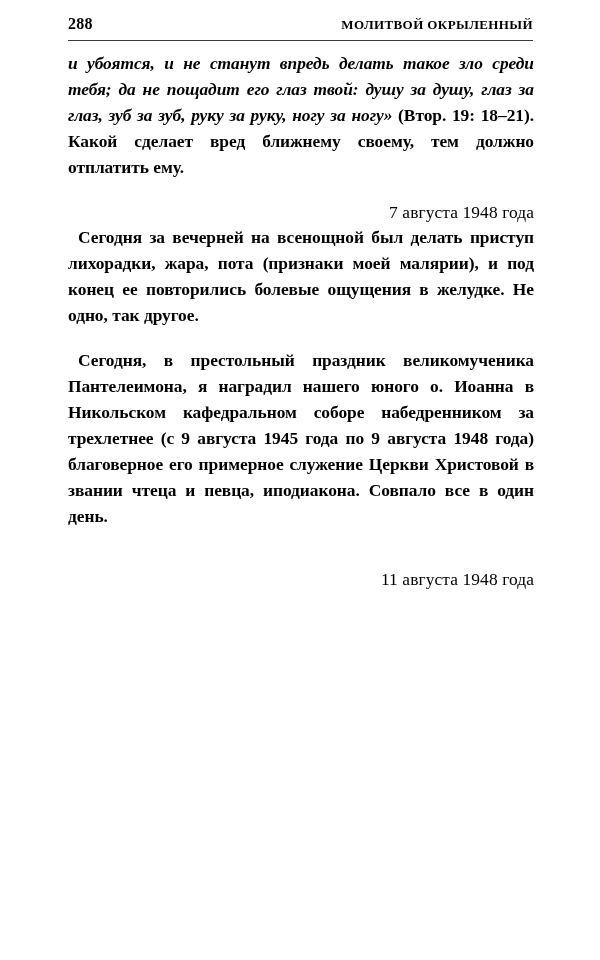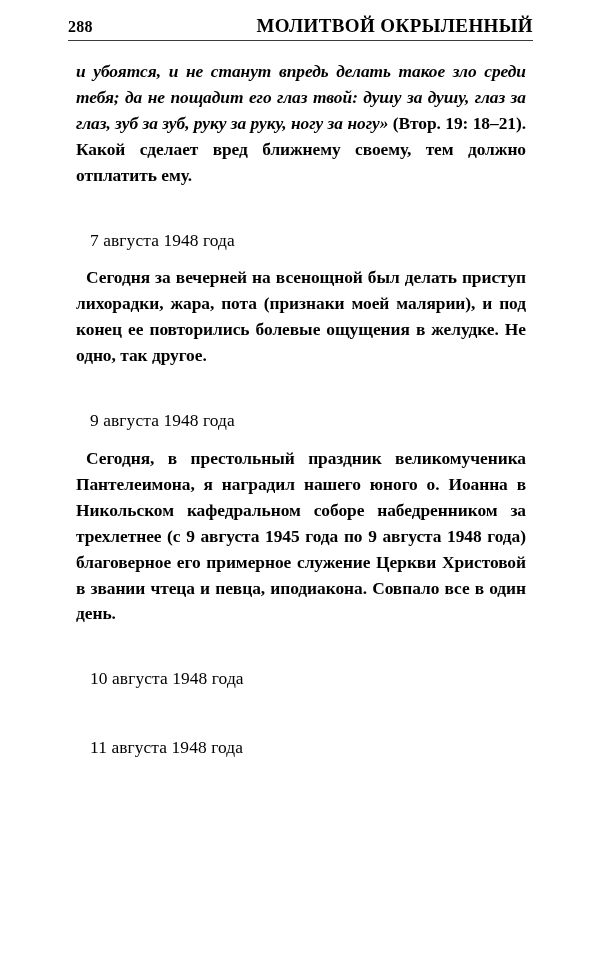--- a/index.html
+++ b/index.html
@@ -35,21 +35,21 @@
     align-items: baseline;
     justify-content: space-between;
   }
   .folio {
     font-size: 16px;
     font-weight: 600;
     letter-spacing: 0.2px;
     line-height: 1;
   }
   .runtitle {
-    font-size: 19px;
+    font-size: 13px;
     font-weight: 600;
     line-height: 1;
     letter-spacing: 0.4px;
     white-space: nowrap;
   }
   .headrule {
     position: absolute;
     left: 68px;
     right: 67px;
     top: 40px;
@@ -59,21 +59,21 @@
 
   
   .textblock {
     position: absolute;
     left: 68px;
     top: 51px;
     width: 466px;
   }
 
   p {
-    margin: 8px;
+    margin: 0;
     font-size: 17.4px;
     line-height: 25.9px;
     text-align: justify;
     text-justify: inter-word;
     hyphens: manual;
     font-weight: 600;
     letter-spacing: -0.05px;
     word-spacing: 0.1px;
   }
 
@@ -91,26 +91,26 @@
     text-indent: 0;
   }
 
   
   p.indent {
     text-indent: 10px;
   }
 
   
   .dateline {
-    margin: 12px;
+    margin: 0;
     font-size: 17.4px;
     line-height: 25.9px;
     font-weight: 400;
     text-indent: 10px;
-    text-align: left;
+    text-align: right;
     letter-spacing: 0.1px;
   }
 
   
   .gap-entry { height: 19px; }
 </style>
 </head>
 <body>
 
 <div class="page">
@@ -124,23 +124,21 @@
 
   <div class="textblock">
 
     <p class="quote flush"><span>и убоятся, и не станут впредь делать такое зло среди тебя; да не пощадит его глаз твой: душу за душу, глаз за глаз, зуб за зуб, руку за руку, ногу за ногу»</span><span class="roman"> (Втор. 19: 18–21). Какой сделает вред ближнему своему, тем должно отплатить ему.</span></p>
 
     <div class="gap-entry"></div>
     <div class="dateline">7 августа 1948 года</div>
     <p class="indent">Сегодня за вечерней на всенощной был делать приступ лихорадки, жара, пота (признаки моей малярии), и под конец ее повторились болевые ощущения в желудке. Не одно, так другое.</p>
 
     <div class="gap-entry"></div>
-    <div class="dateline">9 августа 1948 года</div>
     <p class="indent">Сегодня, в престольный праздник великомученика Пантелеимона, я наградил нашего юного о. Иоанна в Никольском кафедральном соборе набедренником за трехлетнее (с 9 августа 1945 года по 9 августа 1948 года) благоверное его примерное служение Церкви Христовой в звании чтеца и певца, иподиакона. Совпало все в один день.</p>
 
     <div class="gap-entry"></div>
-    <div class="dateline">10 августа 1948 года</div>
 
     <div class="gap-entry"></div>
     <div class="dateline">11 августа 1948 года</div>
 
   </div>
 </div>
 
 </body></html>

